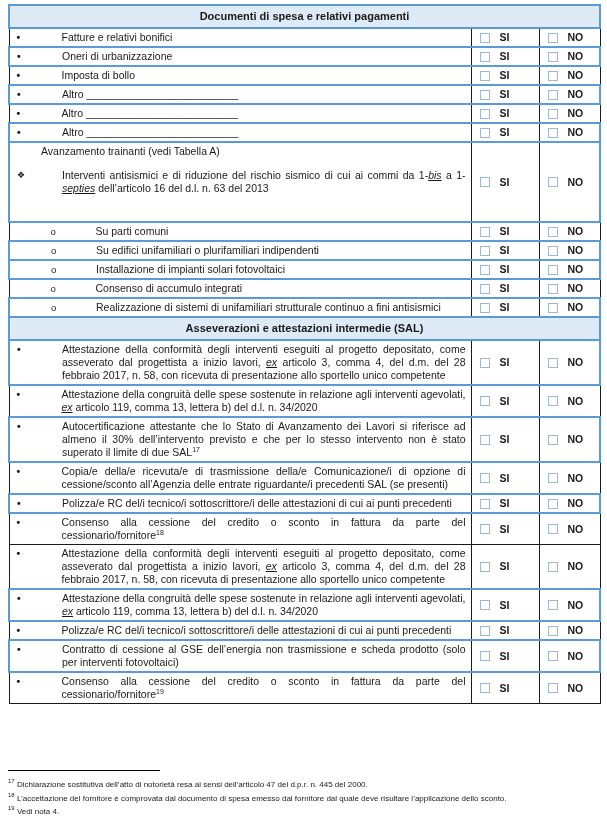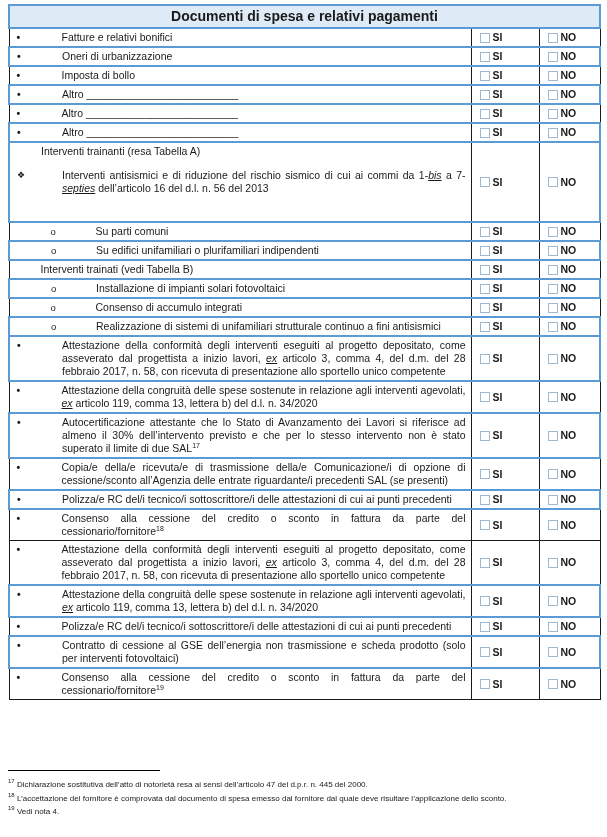--- a/index.html
+++ b/index.html
@@ -16,40 +16,40 @@
   col.c1{width:462px;} col.c2{width:68px;} col.c3{width:61px;}
 
   td{border:1px solid var(--dark);vertical-align:middle;font-size:10.5px;line-height:13px;padding:0;}
 
   td.sec-header{
     border:2px solid var(--blue);
     background:var(--fill);
     font-weight:bold;
     text-align:center;
     padding:4px 8px;
-    font-size:14px;
+    font-size:11px;
   }
 
   tr.band td{border-top:2px solid var(--blue);border-bottom:2px solid var(--blue);}
   tr.band td:first-child{border-left:2px solid var(--blue);}
   tr.band td:last-child{border-right:2px solid var(--blue);}
 
   td.c-text{padding:2px 5px 2px 0;}
   .par{display:flex;align-items:flex-start;min-height:13px;}
   .par + .par{margin-top:11px;}
   .marker{flex:0 0 auto;}
   .m-bullet{margin-left:7px;width:19px;font-weight:bold;}
   .m-diamond{margin-left:7px;width:19px;font-size:9px;line-height:13px;}
   .m-circle{margin-left:41px;width:19px;font-size:9.5px;line-height:13px;}
   .no-marker .ptext{margin-left:5px;}
   .ptext{flex:1;text-align:justify;padding-left:26px;}
   .ptext i{font-style:italic;text-decoration:underline;}
   sup{font-size:7px;line-height:0;}
 
-  td.c-opt .opt{display:flex;align-items:center;gap:3px;padding-left:8px;}
+  td.c-opt .opt{display:flex;align-items:center;gap:10px;padding-left:8px;}
   .checkbox{width:8px;height:8px;border:1px solid var(--cb);background:#fff;flex:0 0 auto;}
   .opt-label{font-weight:bold;font-size:10.5px;}
 
   .footnote-block{position:absolute;left:8px;top:770px;width:585px;}
   .footnote-sep{width:152px;border-top:1px solid #000;margin-bottom:7px;}
   .footnote{font-size:8px;line-height:13.5px;text-align:justify;}
   .footnote sup{font-size:6px;}
 </style>
 </head>
 <body>
@@ -182,25 +182,25 @@
           <td class="c-opt c-no">
             <div class="opt">
               <span class="checkbox"></span>
               <span class="opt-label">NO</span>
             </div>
           </td>
         </tr>
         <tr class="band">
           <td class="c-text">
             <div class="par no-marker">
-              <span class="ptext"><span>Interventi trainanti (resa Tabella A)</span></span>
+              <span class="ptext"><span>Avanzamento trainanti (vedi Tabella A)</span></span>
             </div>
             <div class="par">
               <span class="marker m-diamond">❖</span>
-              <span class="ptext"><span>Interventi antisismici e di riduzione del rischio sismico di cui ai commi da 1-</span><i>bis</i><span> a 7-</span><i>septies</i><span> dell’articolo 16 del d.l. n. 56 del 2013</span></span>
+              <span class="ptext"><span>Interventi antisismici e di riduzione del rischio sismico di cui ai commi da 1-</span><i>bis</i><span> a 1-</span><i>septies</i><span> dell’articolo 16 del d.l. n. 63 del 2013</span></span>
             </div>
             <div class="par no-marker">
               <span class="ptext"><span></span></span>
             </div>
           </td>
           <td class="c-opt c-si">
             <div class="opt">
               <span class="checkbox"></span>
               <span class="opt-label">SI</span>
             </div>
@@ -245,39 +245,20 @@
               <span class="opt-label">SI</span>
             </div>
           </td>
           <td class="c-opt c-no">
             <div class="opt">
               <span class="checkbox"></span>
               <span class="opt-label">NO</span>
             </div>
           </td>
         </tr>
-        <tr class="plain">
-          <td class="c-text">
-            <div class="par no-marker">
-              <span class="ptext"><span>Interventi trainati (vedi Tabella B)</span></span>
-            </div>
-          </td>
-          <td class="c-opt c-si">
-            <div class="opt">
-              <span class="checkbox"></span>
-              <span class="opt-label">SI</span>
-            </div>
-          </td>
-          <td class="c-opt c-no">
-            <div class="opt">
-              <span class="checkbox"></span>
-              <span class="opt-label">NO</span>
-            </div>
-          </td>
-        </tr>
         <tr class="band">
           <td class="c-text">
             <div class="par">
               <span class="marker m-circle">o</span>
               <span class="ptext"><span>Installazione di impianti solari fotovoltaici</span></span>
             </div>
           </td>
           <td class="c-opt c-si">
             <div class="opt">
               <span class="checkbox"></span>
@@ -323,20 +304,23 @@
               <span class="checkbox"></span>
               <span class="opt-label">SI</span>
             </div>
           </td>
           <td class="c-opt c-no">
             <div class="opt">
               <span class="checkbox"></span>
               <span class="opt-label">NO</span>
             </div>
           </td>
+        </tr>
+        <tr>
+          <td class="sec-header" colspan="3">Asseverazioni e attestazioni intermedie (SAL)</td>
         </tr>
         <tr class="band">
           <td class="c-text">
             <div class="par">
               <span class="marker m-bullet">•</span>
               <span class="ptext"><span>Attestazione della conformità degli interventi eseguiti al progetto depositato, come asseverato dal progettista a inizio lavori, </span><i>ex</i><span> articolo 3, comma 4, del d.m. del 28 febbraio 2017, n. 58, con ricevuta di presentazione allo sportello unico competente</span></span>
             </div>
           </td>
           <td class="c-opt c-si">
             <div class="opt">

